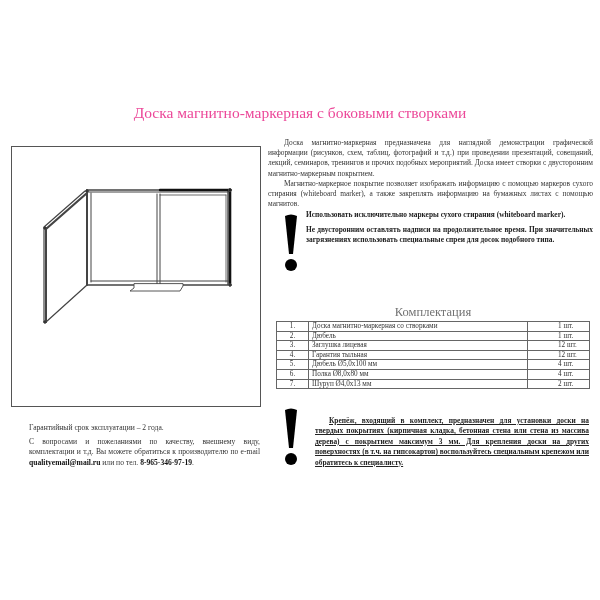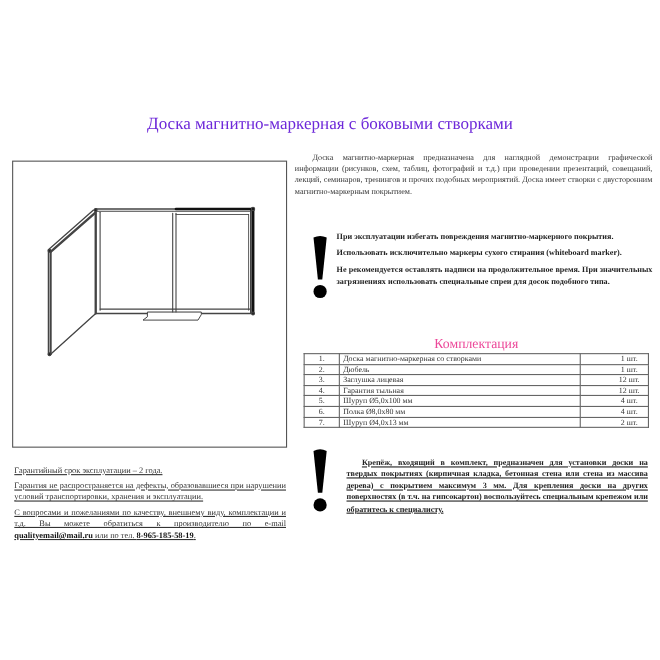--- a/index.html
+++ b/index.html
@@ -11,21 +11,21 @@
     body {
       position: relative;
       font-family: "Liberation Serif", "DejaVu Serif", serif;
       color: #1a1a1a;
     }
     .abs { position: absolute; }
     .title {
       left: 0; top: 104px; width: 600px;
       text-align: center;
       font-size: 15.5px;
-      color: #6d28d9;
+      color: #ec4899;
     }
     .frame {
       left: 11px; top: 146px; width: 250px; height: 261px;
       border: 1px solid #555;
       box-sizing: border-box;
       background: #fff;
     }
     .frame svg { position: absolute; left: 0; top: 0; }
     .desc {
       left: 268px; top: 138px; width: 325px;
@@ -47,52 +47,52 @@
       font-weight: bold;
       color: #000;
       text-align: center;
     }
     .excl-1 { left: 274px; top: 214px; width: 34px; height: 60px; }
     .excl-2 { left: 274px; top: 408px; width: 34px; height: 60px; }
     .kompl-title {
       left: 276px; top: 305px; width: 314px;
       text-align: center;
       font-size: 12.5px;
-      color: #ec4899;
+      color: #737373;
     }
     table.kompl {
       left: 276px; top: 321px; width: 314px;
       border-collapse: collapse;
       font-size: 7.2px;
       color: #333;
     }
     table.kompl td {
       border: 1px solid #666;
       padding: 0 3px;
       height: 8.6px;
       line-height: 8.6px;
       white-space: nowrap;
     }
     table.kompl td.num { width: 25px; text-align: center; }
-    table.kompl td.qty { width: 28px; text-align: center; padding-left: 30px; }
+    table.kompl td.qty { width: 28px; text-align: left; padding-left: 30px; }
     .fastener-note {
       left: 311px; top: 412px; width: 282px;
       font-size: 7.4px; line-height: 10.4px;
       font-weight: bold;
       text-align: justify;
       color: #222;
     }
     .fastener-note p { margin: 4px; text-indent: 14px; text-decoration: underline; }
     .warranty {
       left: 13px; top: 423px; width: 247px;
       font-size: 7.6px; line-height: 10.6px;
       text-align: justify;
       color: #333;
     }
-    .warranty p { margin: 0 0 3px 0; text-decoration: underline; }
+    .warranty p { margin: 0 0 3px 16px; }
     .warranty b { color: #111; }
   </style>
 </head>
 <body>
 
 <div class="abs title">Доска магнитно-маркерная с боковыми створками</div>
 
 <div class="abs frame">
   <svg width="250" height="261" viewBox="0 0 250 261">
     <g fill="none" stroke="#444" stroke-linecap="round" stroke-linejoin="round">
@@ -124,33 +124,33 @@
       <circle cx="218" cy="43" r="1.5" fill="#111"></circle>
       <circle cx="218" cy="138" r="1.3" fill="#222"></circle>
       <circle cx="33" cy="81" r="1.3" fill="#222"></circle>
       <circle cx="33" cy="175" r="1.3" fill="#222"></circle>
     </g>
   </svg>
 </div>
 
 <div class="abs desc">
   <p>Доска магнитно-маркерная предназначена для наглядной демонстрации графической информации (рисунков, схем, таблиц, фотографий и т.д.) при проведении презентаций, совещаний, лекций, семинаров, тренингов и прочих подобных мероприятий. Доска имеет створки с двусторонним магнитно-маркерным покрытием.</p>
+  <p>Магнитно-маркерное покрытие позволяет изображать информацию с помощью маркеров сухого стирания (whiteboard marker), а также закреплять информацию на бумажных листах с помощью магнитов.</p>
 </div>
 
 <div class="abs excl excl-1">
   <svg width="34" height="60" viewBox="0 0 34 60">
     <path d="M11,2 Q17,-1 23,2 L19,40 L15,40 Z" fill="#000"></path>
     <circle cx="17" cy="51" r="6" fill="#000"></circle>
   </svg>
 </div>
 
 <div class="abs warn-block">
-  <p>При эксплуатации избегать повреждения магнитно-маркерного покрытия.</p>
   <p>Использовать исключительно маркеры сухого стирания (whiteboard marker).</p>
-  <p>Не рекомендуется оставлять надписи на продолжительное время. При значительных загрязнениях использовать специальные спреи для досок подобного типа.</p>
+  <p>Не двусторонним оставлять надписи на продолжительное время. При значительных загрязнениях использовать специальные спреи для досок подобного типа.</p>
 </div>
 
 <div class="abs kompl-title">Комплектация</div>
 
 <table class="abs kompl">
   <tbody>
     <tr>
       <td class="num">1.</td>
       <td>Доска магнитно-маркерная со створками</td>
       <td class="qty">1 шт.</td>
@@ -165,21 +165,21 @@
       <td>Заглушка лицевая</td>
       <td class="qty">12 шт.</td>
     </tr>
     <tr>
       <td class="num">4.</td>
       <td>Гарантия тыльная</td>
       <td class="qty">12 шт.</td>
     </tr>
     <tr>
       <td class="num">5.</td>
-      <td>Шуруп Ø5,0x100 мм</td>
+      <td>Дюбель Ø5,0x100 мм</td>
       <td class="qty">4 шт.</td>
     </tr>
     <tr>
       <td class="num">6.</td>
       <td>Полка Ø8,0x80 мм</td>
       <td class="qty">4 шт.</td>
     </tr>
     <tr>
       <td class="num">7.</td>
       <td>Шуруп Ø4,0x13 мм</td>
@@ -194,15 +194,14 @@
     <circle cx="17" cy="51" r="6" fill="#000"></circle>
   </svg>
 </div>
 
 <div class="abs fastener-note">
   <p>Крепёж, входящий в комплект, предназначен для установки доски на твердых покрытиях (кирпичная кладка, бетонная стена или стена из массива дерева) с покрытием максимум 3 мм. Для крепления доски на других поверхностях (в т.ч. на гипсокартон) воспользуйтесь специальным крепежом или обратитесь к специалисту.</p>
 </div>
 
 <div class="abs warranty">
   <p>Гарантийный срок эксплуатации – 2 года.</p>
-  <p>Гарантия не распространяется на дефекты, образовавшиеся при нарушении условий транспортировки, хранения и эксплуатации.</p>
-  <p><span>С вопросами и пожеланиями по качеству, внешнему виду, комплектации и т.д. Вы можете обратиться к производителю по e-mail </span><b>qualityemail@mail.ru</b><span> или по тел. </span><b>8-965-185-58-19</b><span>.</span></p>
+  <p><span>С вопросами и пожеланиями по качеству, внешнему виду, комплектации и т.д. Вы можете обратиться к производителю по e-mail </span><b>qualityemail@mail.ru</b><span> или по тел. </span><b>8-965-346-97-19</b><span>.</span></p>
 </div>
 
 </body></html>

